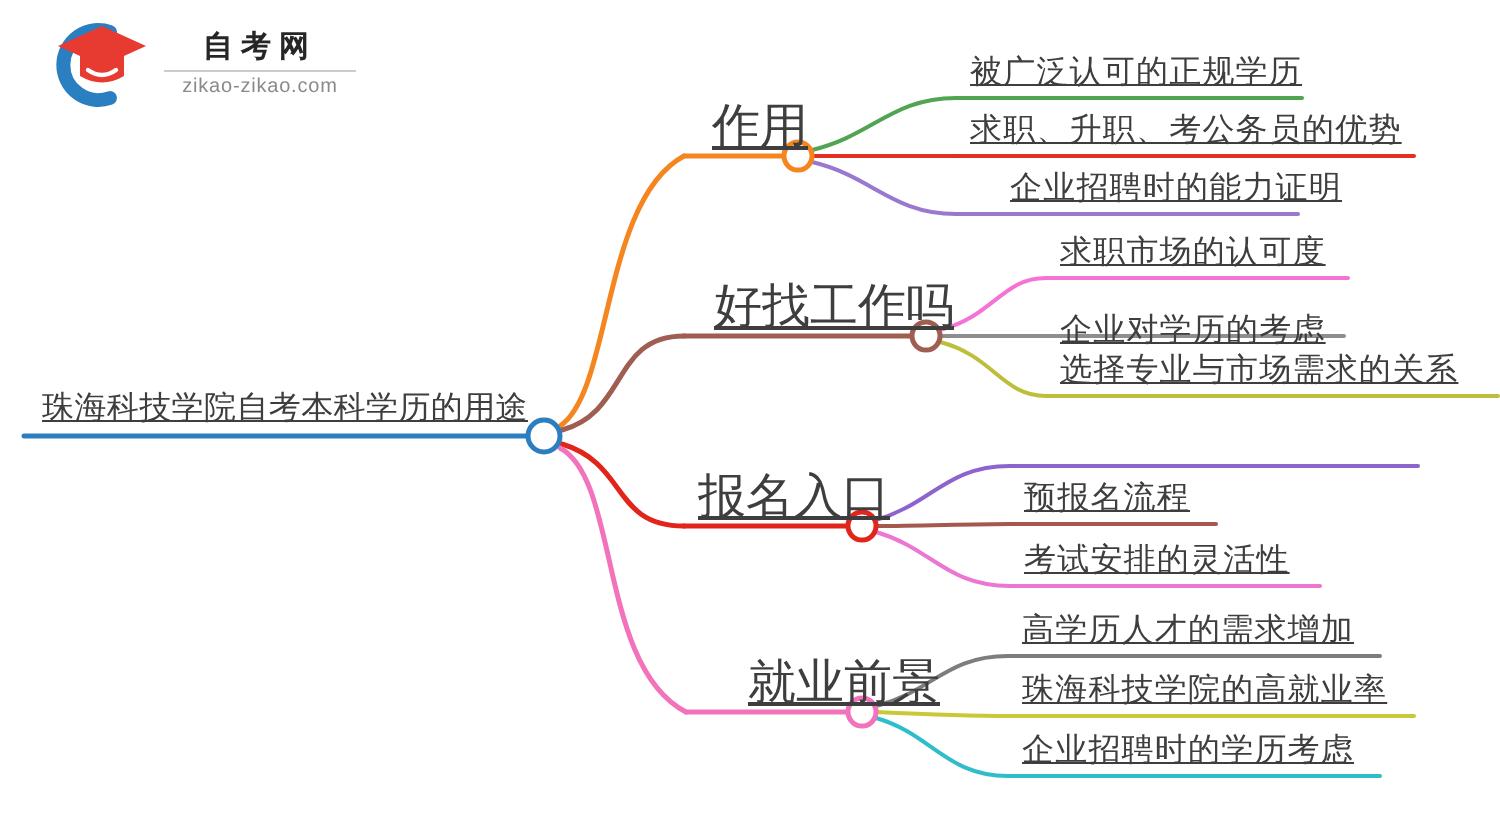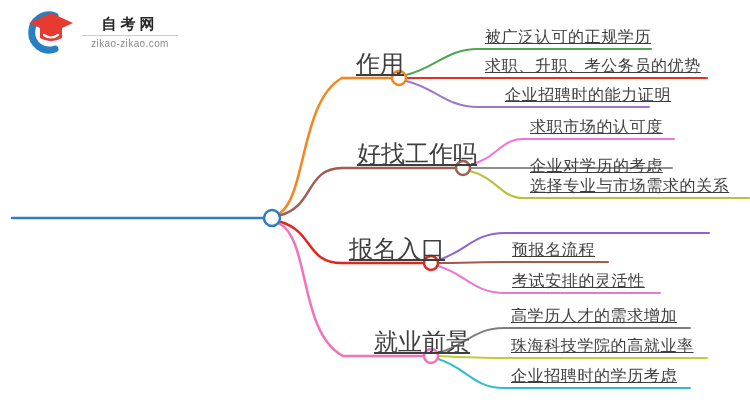--- a/index.html
+++ b/index.html
@@ -81,20 +81,21 @@
       <path d="M 16,20 L 38,20 L 38,30 Q 27,36.5 16,30 Z" fill="#e73a31"></path>
       <path d="M 20,27 Q 27,32 34,27" fill="none" stroke="#ffffff" stroke-width="2.2" stroke-linecap="round"></path>
     </svg>
     <div class="logo-text">
       <div class="logo-title">自考网</div>
       <div class="logo-divider"></div>
       <div class="logo-domain">zikao-zikao.com</div>
     </div>
   </div>
 
+  <div class="label root-label">珠海科技学院自考本科学历的用途</div>
 
   <div class="label branch-label" style="left:356px;top:53px;">作用</div>
   <div class="label leaf-label" style="left:485px;top:27px;">被广泛认可的正规学历</div>
   <div class="label leaf-label" style="left:485px;top:56px;">求职、升职、考公务员的优势</div>
   <div class="label leaf-label" style="left:485px;top:85px;margin-left:20px;">企业招聘时的能力证明</div>
 
   <div class="label branch-label" style="left:357px;top:143px;">好找工作吗</div>
   <div class="label leaf-label" style="left:530px;top:117px;">求职市场的认可度</div>
   <div class="label leaf-label" style="left:530px;top:146px;margin-top:10px;">企业对学历的考虑</div>
   <div class="label branch-label" style="left:349px;top:238px;">报名入口</div>

